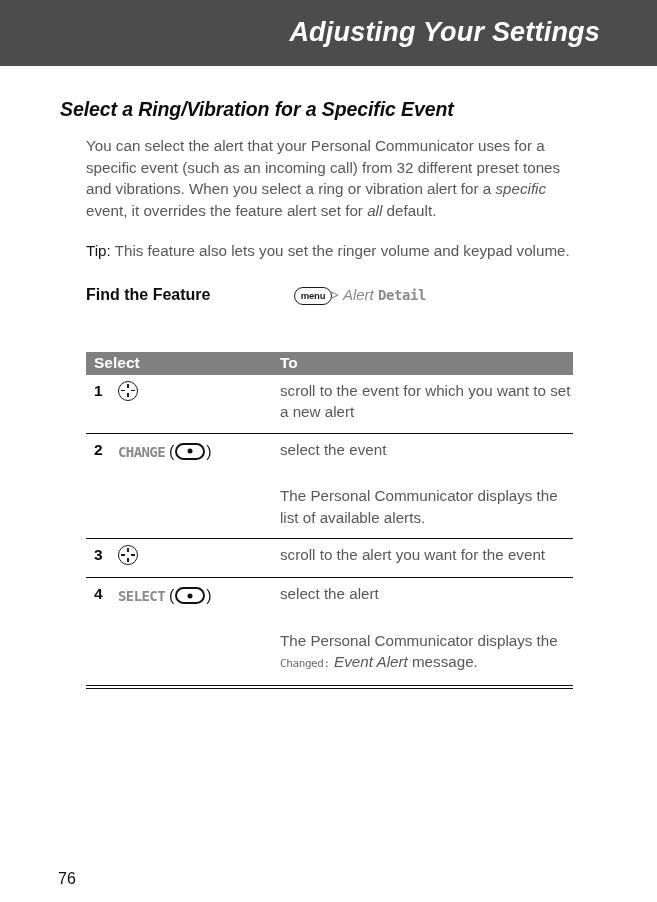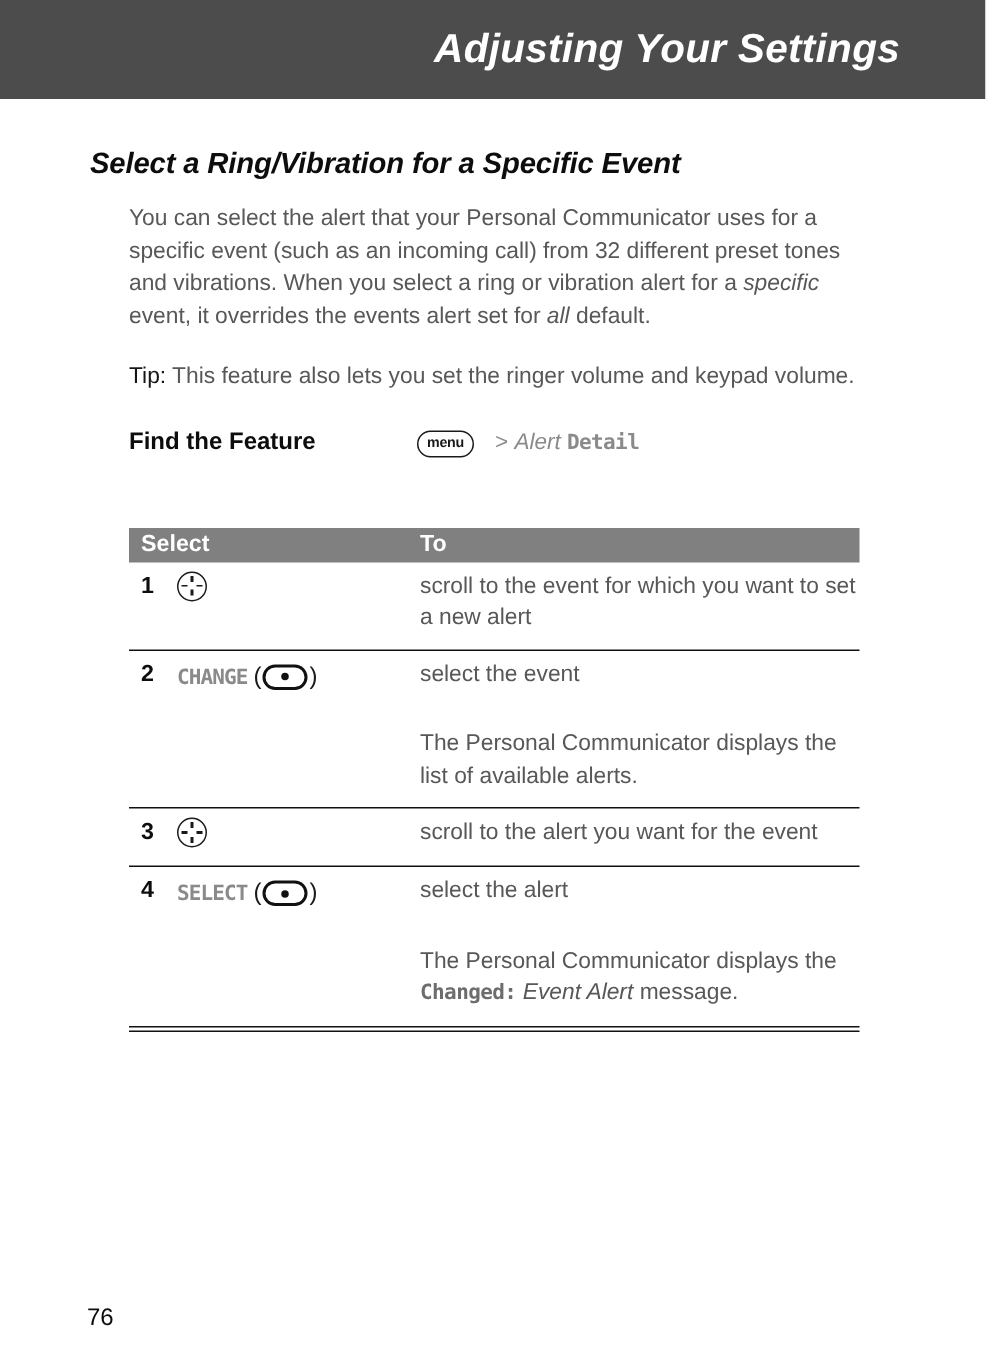--- a/index.html
+++ b/index.html
@@ -79,21 +79,21 @@
   .find-feature-label {
     position: absolute;
     left: 0;
     top: 2px;
     font-size: 16px;
     font-weight: bold;
     color: #0d0d0d;
   }
   .menu-key {
     position: absolute;
-    left: 192px;
+    left: 208px;
     top: 3px;
     width: 38px;
     height: 18px;
     border: 1.6px solid #1a1a1a;
     border-radius: 9px;
     box-sizing: border-box;
     text-align: center;
     line-height: 15px;
     font-size: 9.5px;
     font-weight: bold;
@@ -241,22 +241,22 @@
     flex: 1 1 auto;
     padding: 5px 0 10px 0;
     font-size: 15.2px;
     line-height: 21.5px;
     color: #585858;
   }
   .cell-to p { margin: 0; }
   .cell-to p + p { margin-top: 25px; }
   .cell-to b {
     font-family: "DejaVu Sans Mono", monospace;
-    font-weight: bold;
-    font-size: 14px;
+    font-weight: normal;
+    font-size: 11px;
     color: #6d6d6d;
     letter-spacing: -0.4px;
   }
   .cell-to i { font-style: italic; }
 
   .table-bottom-rule {
     height: 0;
     border-top: 1.4px solid #111111;
     margin-top: 0;
   }
@@ -280,21 +280,21 @@
 
 <div class="page-header">
   <div class="page-header-title">Adjusting Your Settings</div>
 </div>
 
 <div class="content">
 
   <h2 class="section-heading">Select a Ring/Vibration for a Specific Event</h2>
 
   <div class="body-block">
-    <span>You can select the alert that your Personal Communicator uses for a specific event (such as an incoming call) from 32 different preset tones and vibrations. When you select a ring or vibration alert for a </span><i>specific</i><span> event, it overrides the events alert set for </span><i>all</i><span> default.</span>
+    <span>You can select the alert that your Personal Communicator uses for a specific event (such as an incoming call) from 32 different preset tones and vibrations. When you select a ring or vibration alert for a </span><i>specific</i><span> event, it overrides the feature alert set for </span><i>all</i><span> default.</span>
   </div>
 
   <div class="body-block tip">
     <b class="lead">Tip:</b><span> This feature also lets you set the ringer volume and keypad volume.</span>
   </div>
 
   <div class="find-feature">
     <div class="find-feature-label">Find the Feature</div>
     <div class="menu-key">menu</div>
     <div class="find-feature-path">

